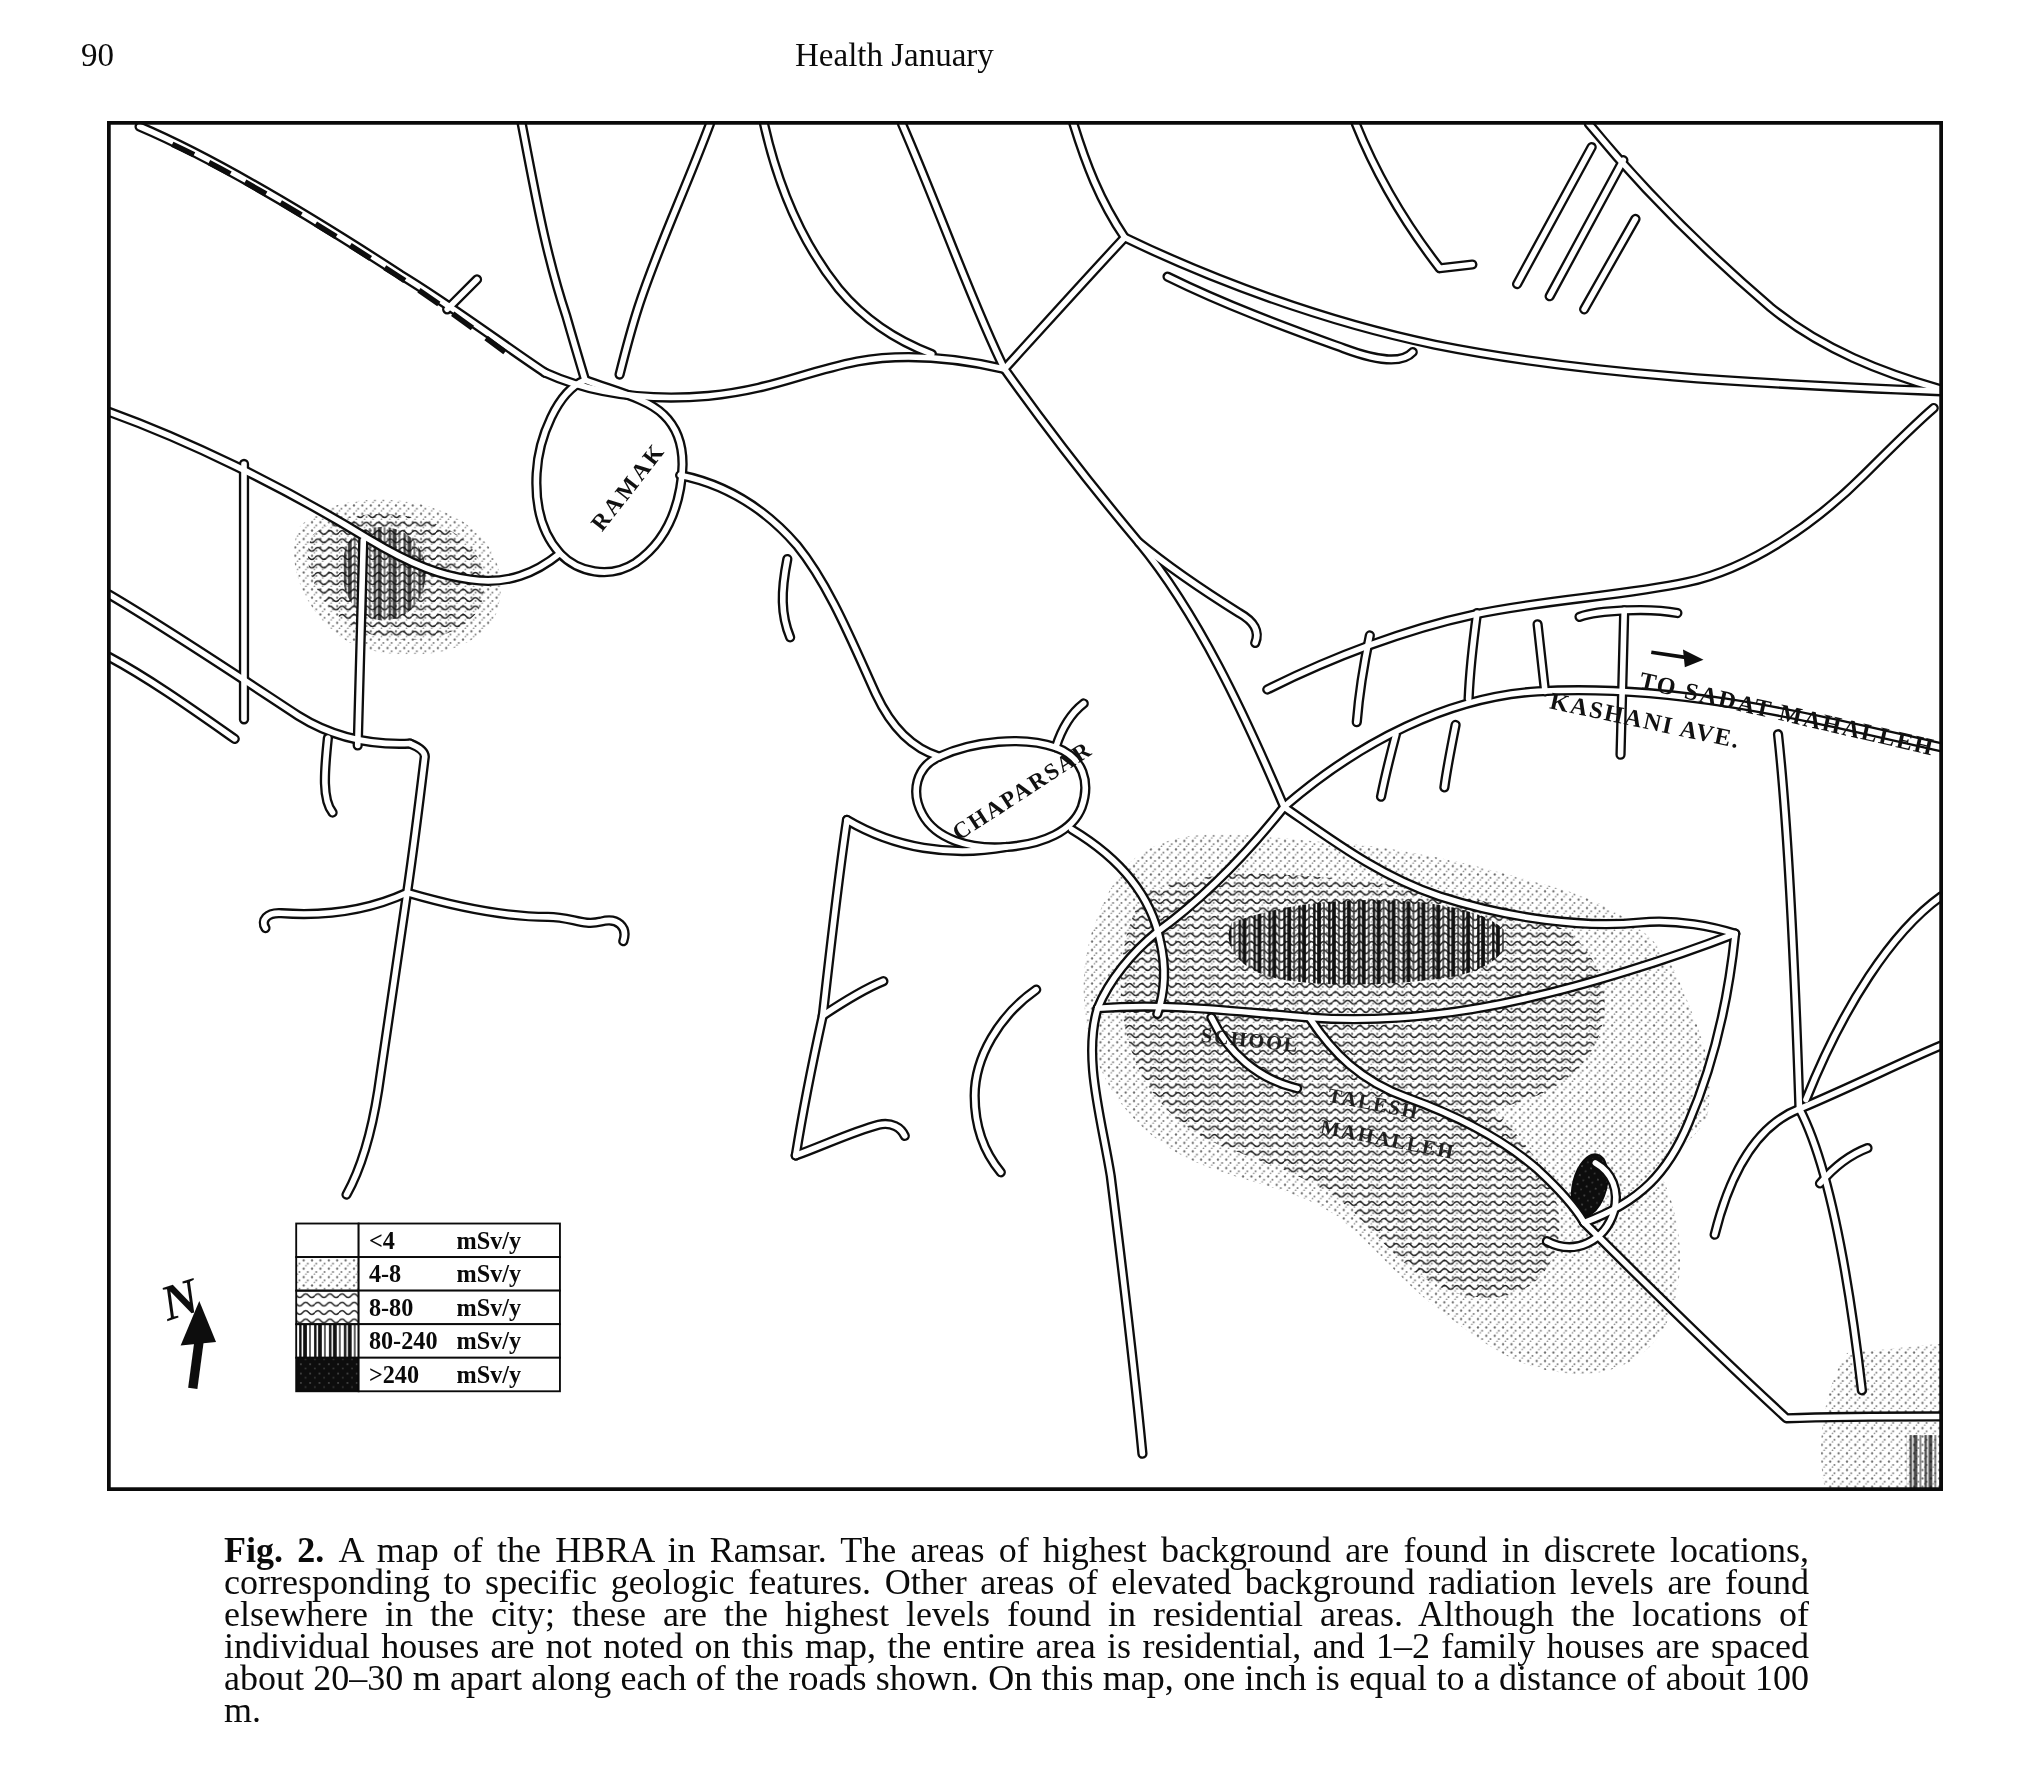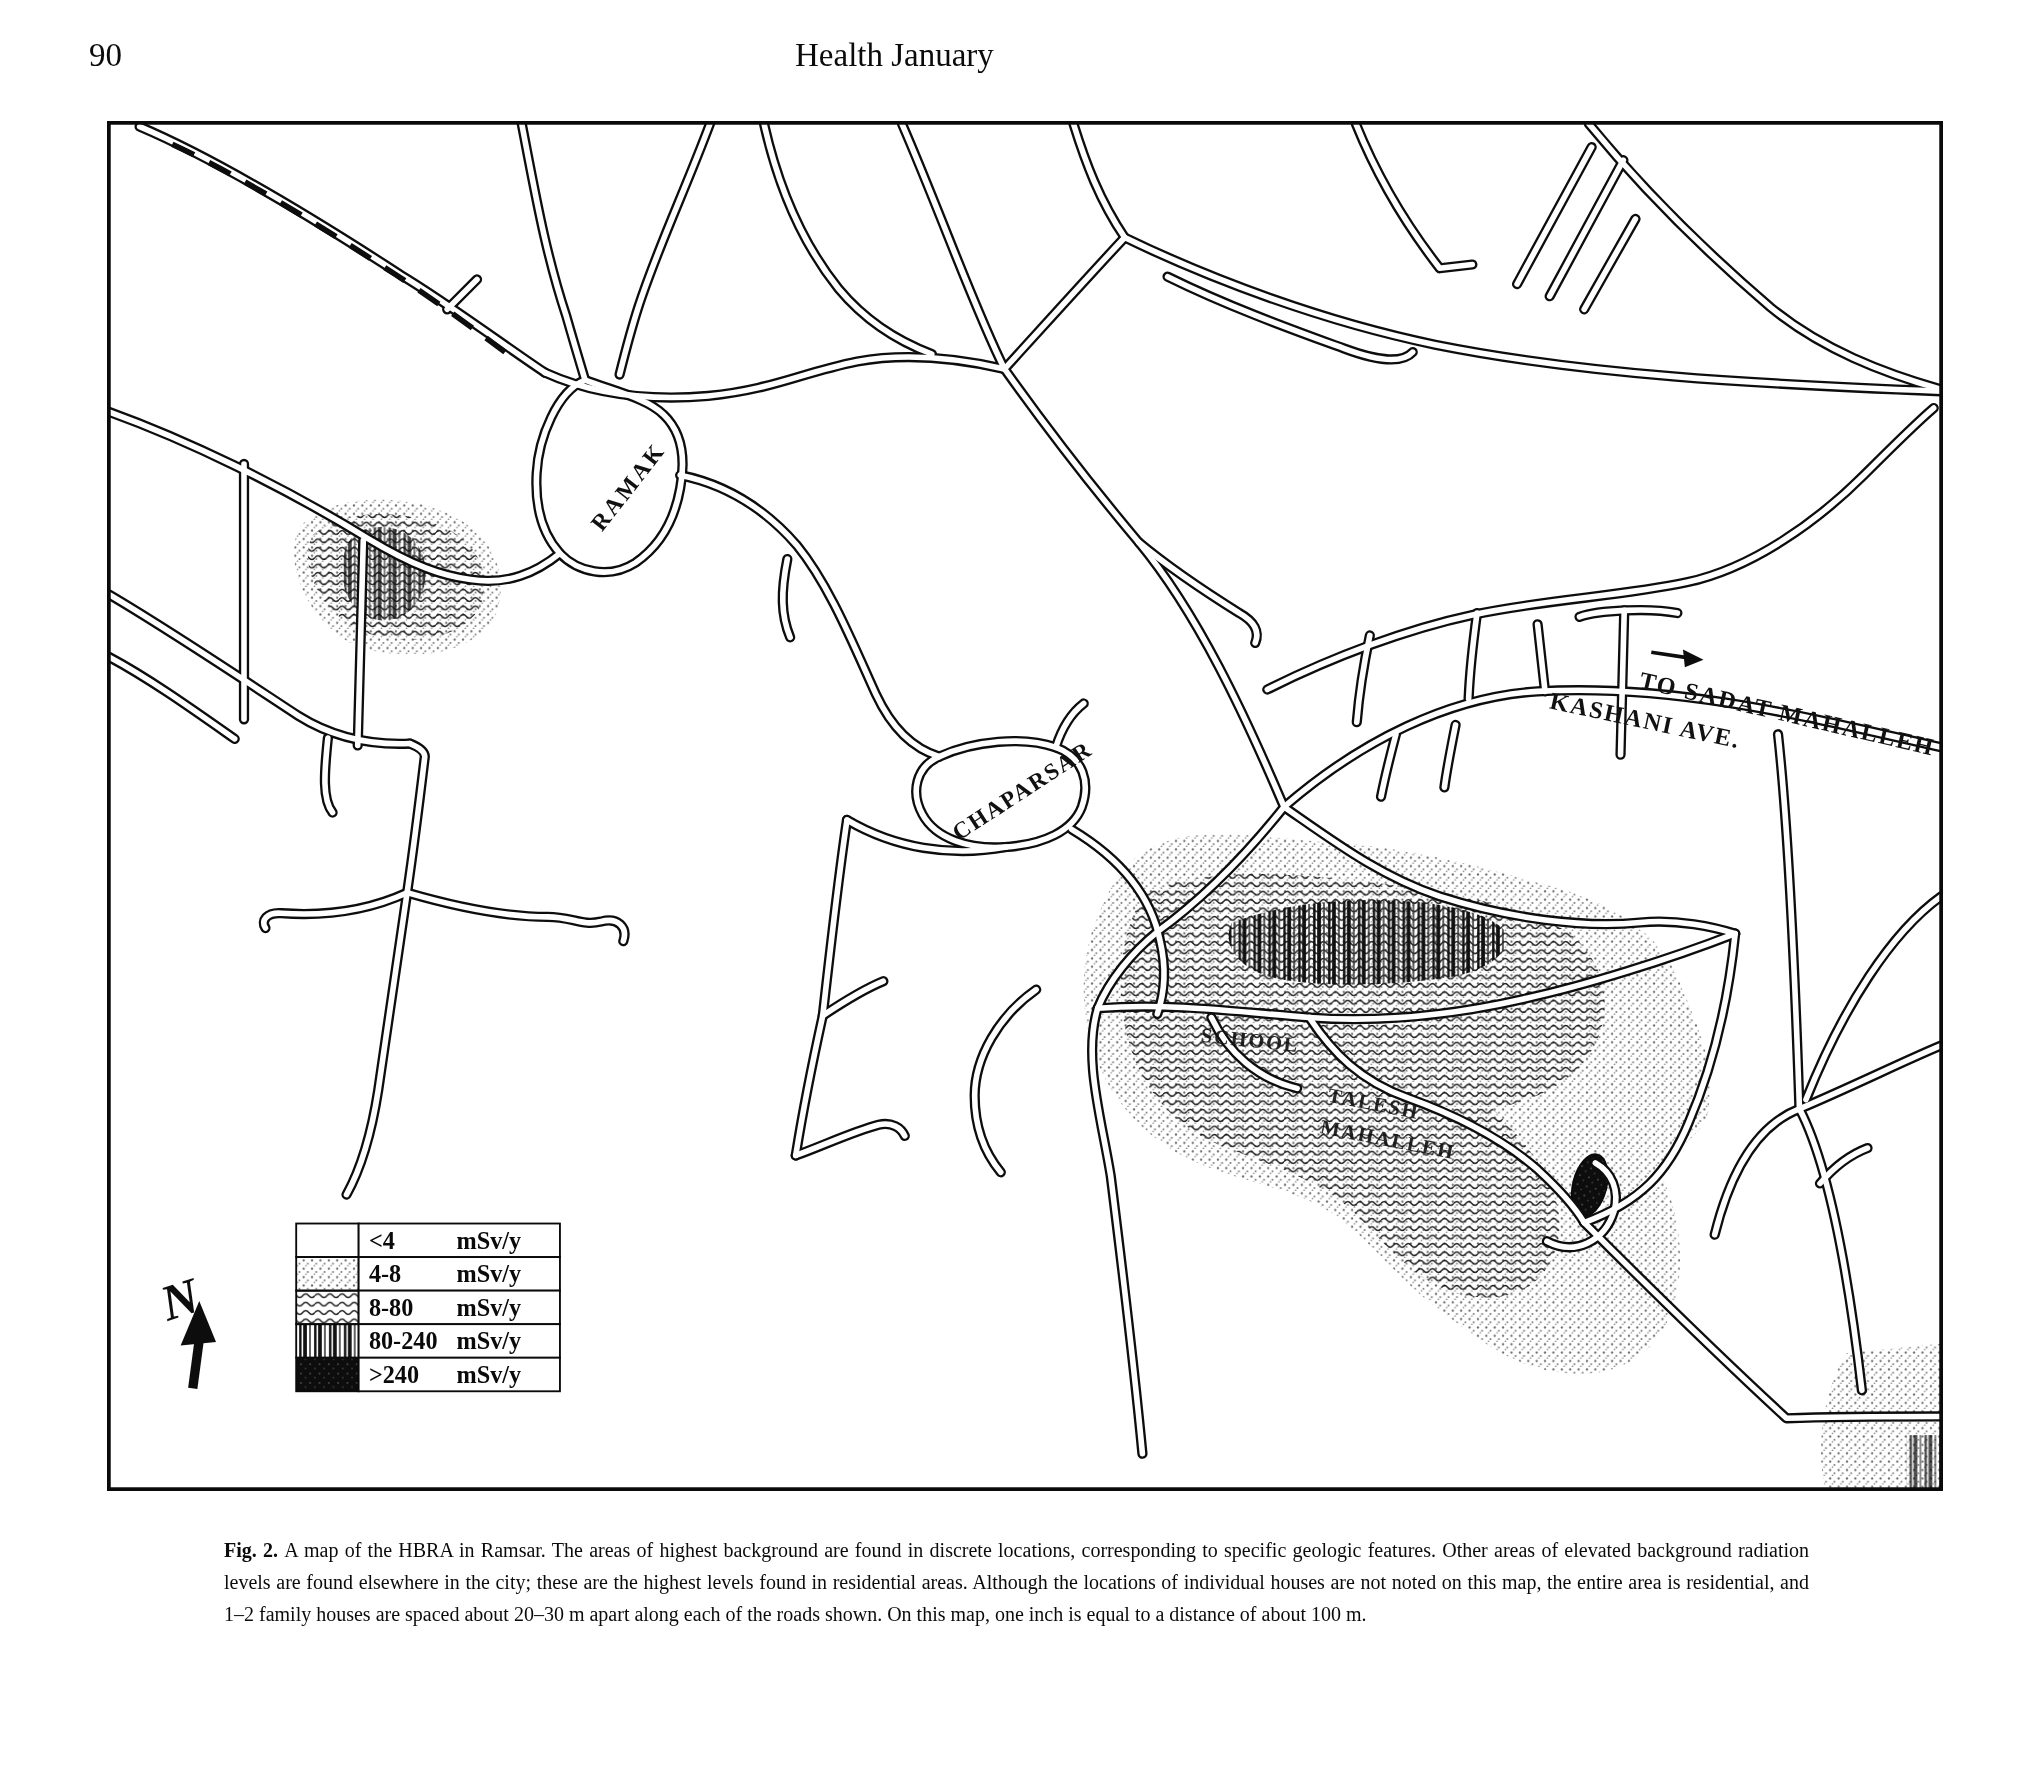--- a/index.html
+++ b/index.html
@@ -5,30 +5,30 @@
   html,body{margin:0;padding:0;background:#e8e8e8;}
   .page{
     position:relative;
     width:2037px;height:1790px;
     background:#ffffff;
     font-family:"Liberation Serif", serif;
     color:#000;
     overflow:hidden;
   }
   .hdr{position:absolute;top:37px;font-size:33px;color:#0b0b0b;white-space:nowrap;}
-  #hdr-page{left:89px;text-align:right;}
+  #hdr-page{left:81px;text-align:right;}
   #hdr-journal{left:795px;}
   #hdr-issue{left:1066px;}
   .map-wrap{position:absolute;left:107px;top:121px;width:1836px;height:1370px;}
   svg text{font-family:"Liberation Serif", serif;}
   .maplabel{font-weight:bold;fill:#111;}
   .legtext{font-weight:bold;font-size:26px;fill:#0a0a0a;}
   .caption{
     position:absolute;left:224px;top:1534px;width:1585px;
-    font-size:20px;line-height:32px;text-align:justify;color:#0b0b0b;
+    font-size:36px;line-height:32px;text-align:justify;color:#0b0b0b;
   }
   .caption b{font-weight:bold;}
 </style>
 </head>
 <body>
 
 <div class="page">
 
   <div class="hdr" id="hdr-page">90</div>
   <div class="hdr" id="hdr-journal">Health January</div>

